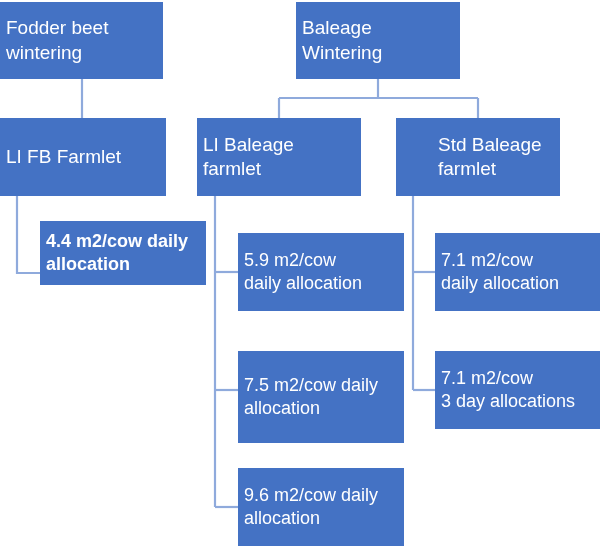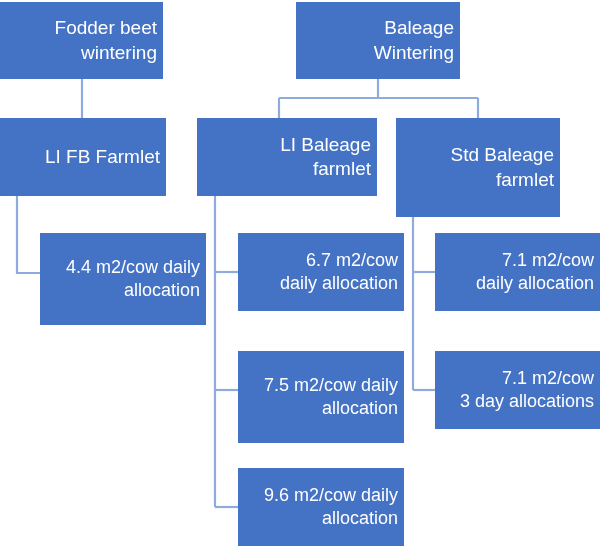--- a/index.html
+++ b/index.html
@@ -25,21 +25,21 @@
     height: 548px;
   }
   .node {
     position: absolute;
     box-sizing: border-box;
     background: #4472C4;
     color: #ffffff;
     display: flex;
     align-items: center;
     justify-content: center;
-    text-align: right;
+    text-align: left;
     line-height: 1.28;
     padding: 2px 6px;
     z-index: 2;
   }
   .node-label {
     display: block;
     width: 100%;
     white-space: pre-line;
   }
   .lvl1 { font-size: 19px; }
@@ -81,37 +81,37 @@
 
   <div class="node lvl2" style="left:0px; top:118px; width:166px; height:78px;">
     <span class="node-label">LI FB Farmlet</span>
   </div>
 
   <div class="node lvl1" style="left:296px; top:2px; width:164px; height:77px;">
     <span class="node-label">Baleage
 Wintering</span>
   </div>
 
-  <div class="node lvl2" style="left:197px; top:118px; width:180px; height:78px;">
+  <div class="node lvl2" style="left:197px; top:118px; width:164px; height:78px;">
     <span class="node-label">LI Baleage
 farmlet</span>
   </div>
 
-  <div class="node lvl2" style="left:396px; top:118px; width:164px; height:99px;padding-left:42px;">
+  <div class="node lvl2" style="left:396px; top:118px; width:164px; height:78px;padding-left:42px;">
     <span class="node-label">Std Baleage
 farmlet</span>
   </div>
 
-  <div class="node leaf" style="left:40px; top:233px; width:166px; height:92px;">
+  <div class="node leaf" style="left:40px; top:221px; width:166px; height:64px;font-weight:bold;">
     <span class="node-label">4.4 m2/cow daily
 allocation</span>
   </div>
 
   <div class="node leaf" style="left:238px; top:233px; width:166px; height:78px;">
-    <span class="node-label">6.7 m2/cow
+    <span class="node-label">5.9 m2/cow
 daily allocation</span>
   </div>
 
   <div class="node leaf" style="left:435px; top:233px; width:165px; height:78px;">
     <span class="node-label">7.1 m2/cow
 daily allocation</span>
   </div>
 
   <div class="node leaf" style="left:238px; top:351px; width:166px; height:92px;">
     <span class="node-label">7.5 m2/cow daily

